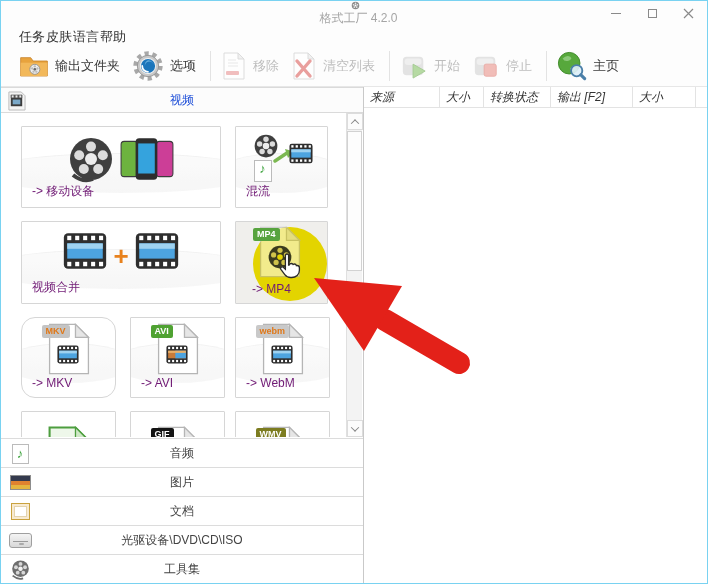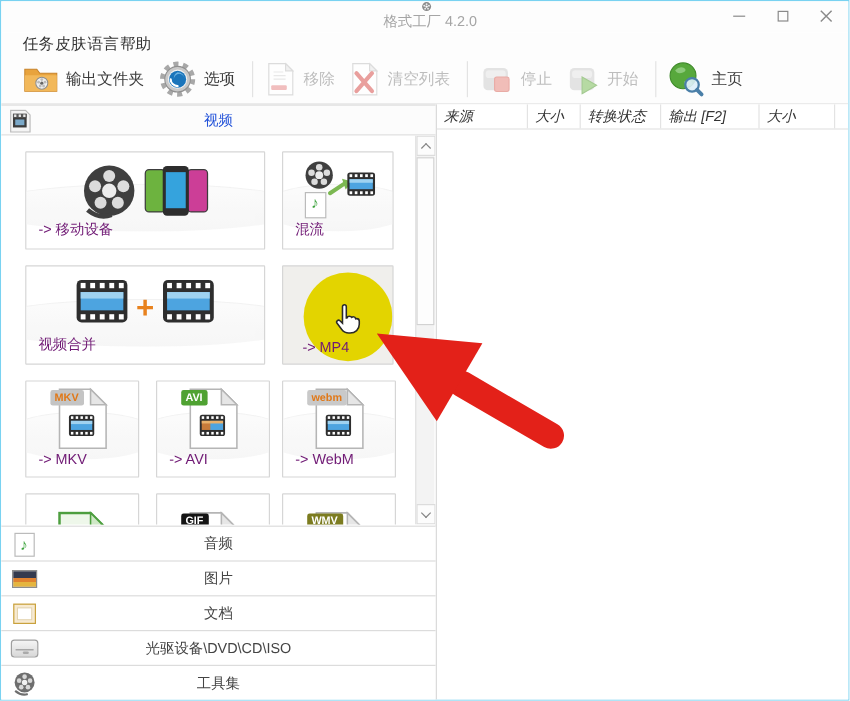--- a/index.html
+++ b/index.html
@@ -178,32 +178,32 @@
       </svg>
       <span>清空列表</span>
     </div>
 
     <div class="tsep"></div>
 
     <div class="tbtn disabled">
       <svg width="28" height="26" viewBox="0 0 30 28">
         <rect x="3" y="4" width="22" height="20" rx="4" fill="#cfcfcf"></rect>
         <rect x="5" y="6" width="18" height="7" rx="3" fill="#e4e4e4"></rect>
-        <rect x="13" y="12" width="13" height="13" rx="2" fill="#e98a80" stroke="#d96a60"></rect>
-      </svg>
-      <span>停止</span>
+        <path d="M14 12 L27 19.5 L14 27 z" fill="#7dbf5a" stroke="#5ca13c"></path>
+      </svg>
+      <span>开始</span>
     </div>
 
     <div class="tbtn disabled">
       <svg width="28" height="26" viewBox="0 0 30 28">
         <rect x="3" y="4" width="22" height="20" rx="4" fill="#cfcfcf"></rect>
         <rect x="5" y="6" width="18" height="7" rx="3" fill="#e4e4e4"></rect>
-        <path d="M14 12 L27 19.5 L14 27 z" fill="#7dbf5a" stroke="#5ca13c"></path>
-      </svg>
-      <span>开始</span>
+        <rect x="13" y="12" width="13" height="13" rx="2" fill="#e98a80" stroke="#d96a60"></rect>
+      </svg>
+      <span>停止</span>
     </div>
 
     <div class="tsep"></div>
 
     <div class="tbtn">
       <svg width="30" height="30" viewBox="0 0 32 32">
         <circle cx="13" cy="13" r="11.5" fill="#57a83c" stroke="#3f8a2a"></circle>
         <path d="M6 8 q4 -4 8 -2 q3 2 -1 4 q-5 2 -7 -2z" fill="#8cc97a"></path>
         <path d="M14 18 q5 -2 7 1 q1 3 -3 3 q-4 -1 -4 -4z" fill="#8cc97a"></path>
         <circle cx="21" cy="21" r="6" fill="#ddeef8" fill-opacity="0.9" stroke="#4a7fa8" stroke-width="2"></circle>
@@ -328,27 +328,43 @@
                 <rect x="21.3" y="17.4" width="2.4" height="2.6" fill="#fff"></rect>
               <rect x="2.5" y="6.5" width="21" height="9" fill="#4da4e0"></rect>
                 <rect x="2.5" y="6.5" width="21" height="3.2" fill="#9fd2f0"></rect>
             </svg>
           </div>
           <span class="tile-label">视频合并</span>
         </div>
 
         <div class="tile hl" style="left:234px; top:108px; width:93px; height:83px;">
           <div class="hl-circle"></div>
+          <div class="page-icon" style="position:absolute; left:22px; top:4px; z-index:2;">
+            <svg width="44" height="52" viewBox="0 0 34 40" style="opacity:.55;">
+              <path d="M2 1 h20 l10 10 v28 H2 z" fill="#fff" stroke="#b5b5b5"></path>
+              <path d="M22 1 l10 10 h-10 z" fill="#e6e6e6" stroke="#b5b5b5"></path>
+            </svg>
+            <span class="badge badge-mp4">MP4</span>
+            <svg width="26" height="26" viewBox="0 0 24 24" style="position:absolute; left:9px; top:18px;">
+              <circle cx="12" cy="12" r="10.5" fill="#3b3b1e"></circle>
+                <circle cx="12" cy="12" r="2.6" fill="#e3d400"></circle>
+              <circle cx="12" cy="5.8" r="2.4" fill="#cfc24a"></circle>
+                <circle cx="6.1" cy="10.1" r="2.4" fill="#cfc24a"></circle>
+              <circle cx="8.4" cy="17" r="2.4" fill="#cfc24a"></circle>
+                <circle cx="15.6" cy="17" r="2.4" fill="#cfc24a"></circle>
+              <circle cx="17.9" cy="10.1" r="2.4" fill="#cfc24a"></circle>
+            </svg>
+          </div>
           <svg width="30" height="32" viewBox="0 0 30 32" style="position:absolute; left:40px; top:30px; z-index:3;">
             <path d="M11 2c.9 0 1.6.7 1.6 1.6V13h.5c.3-.9 1.1-1.5 2.1-1.5.8 0 1.5.4 1.9 1 .4-.3.8-.5 1.3-.5 1 0 1.8.7 2 1.6.2-.1.5-.1.8-.1 1.2 0 2.2 1 2.2 2.2v2.5c0 4.4-3.3 7.3-7.7 7.3h-1.1c-2.3 0-4.4-1.1-5.8-2.9l-3.9-5.2c-.5-.7-.4-1.7.3-2.2.6-.5 1.5-.4 2.1.1l2.1 2V3.6C9.4 2.7 10.1 2 11 2z" fill="#fff" stroke="#2a2a2a" stroke-width="1.3"></path>
           </svg>
           <span class="tile-label" style="left:16px;">-&gt; MP4</span>
         </div>
 
-        <div class="tile" style="left:20px; top:204px; width:95px; height:81px;">
+        <div class="tile" style="left:20px; top:204px; width:95px; height:81px;border-radius:14px;">
           <div class="wave"></div>
           <div class="icon-center">
               <div class="page-icon">
             <svg width="44" height="52" viewBox="0 0 34 40">
               <path d="M2 1 h20 l10 10 v28 H2 z" fill="#fff" stroke="#b5b5b5"></path>
               <path d="M22 1 l10 10 h-10 z" fill="#e6e6e6" stroke="#b5b5b5"></path>
             </svg>
             <span class="badge badge-mkv">MKV</span>
             <svg class="page-inner" width="22" height="19" viewBox="0 0 26 22">
               <rect x="0.5" y="0.5" width="25" height="21" rx="2.5" fill="#2e2e2e"></rect>

